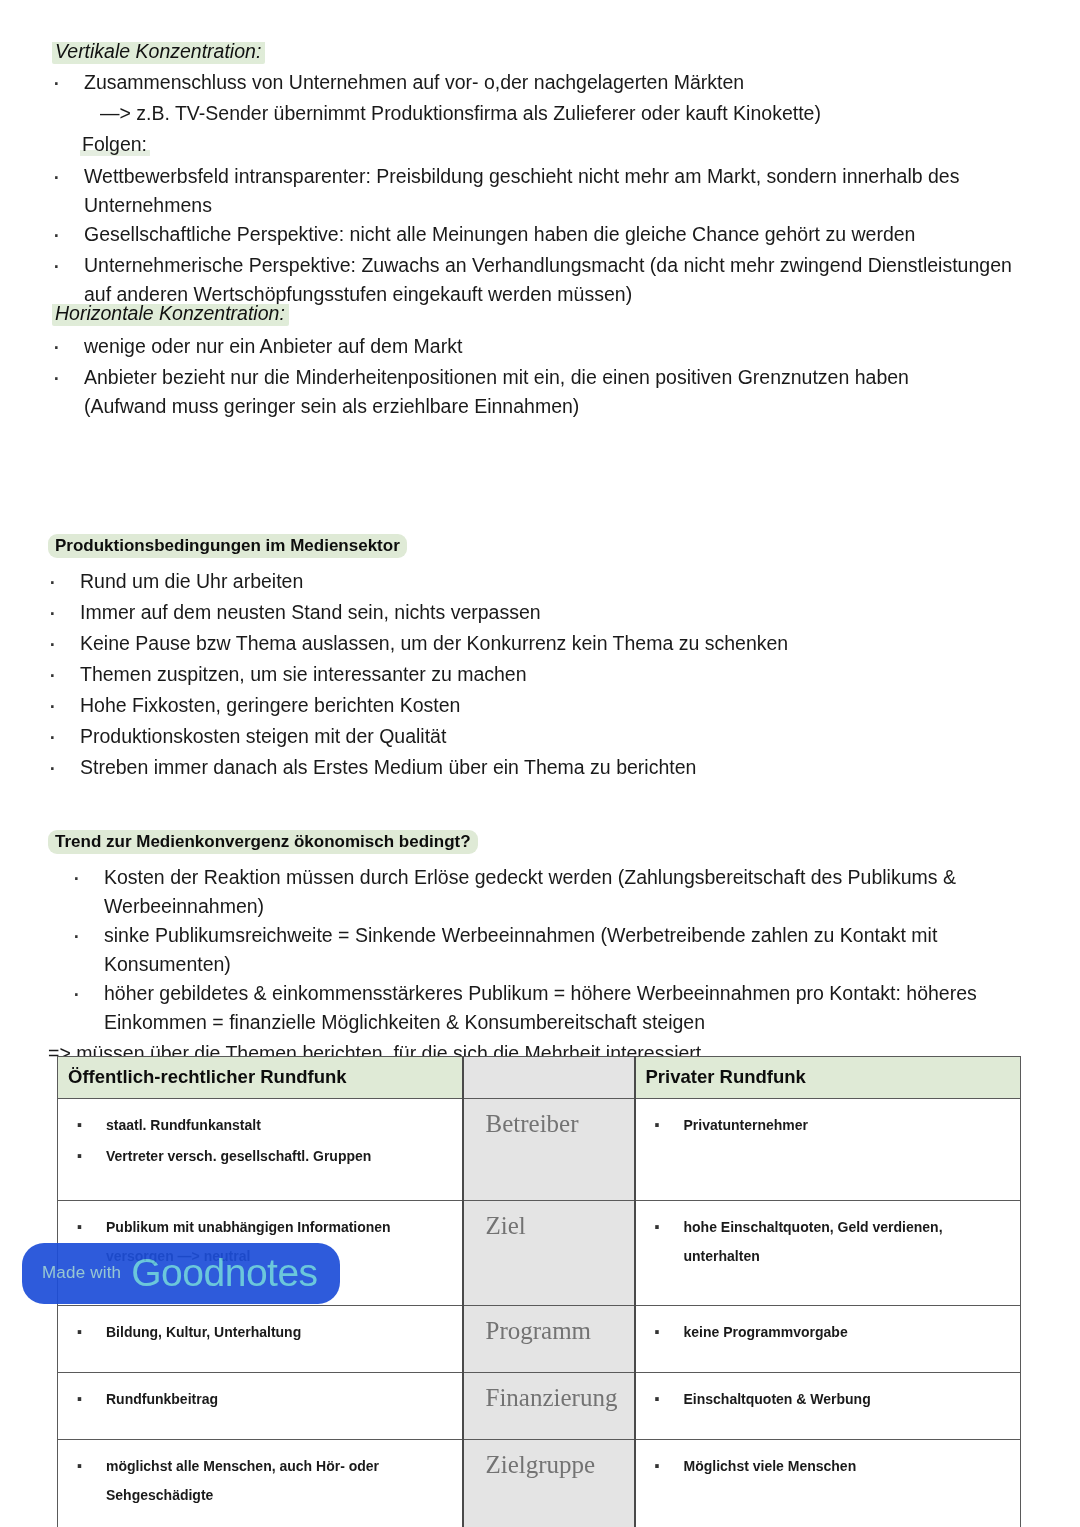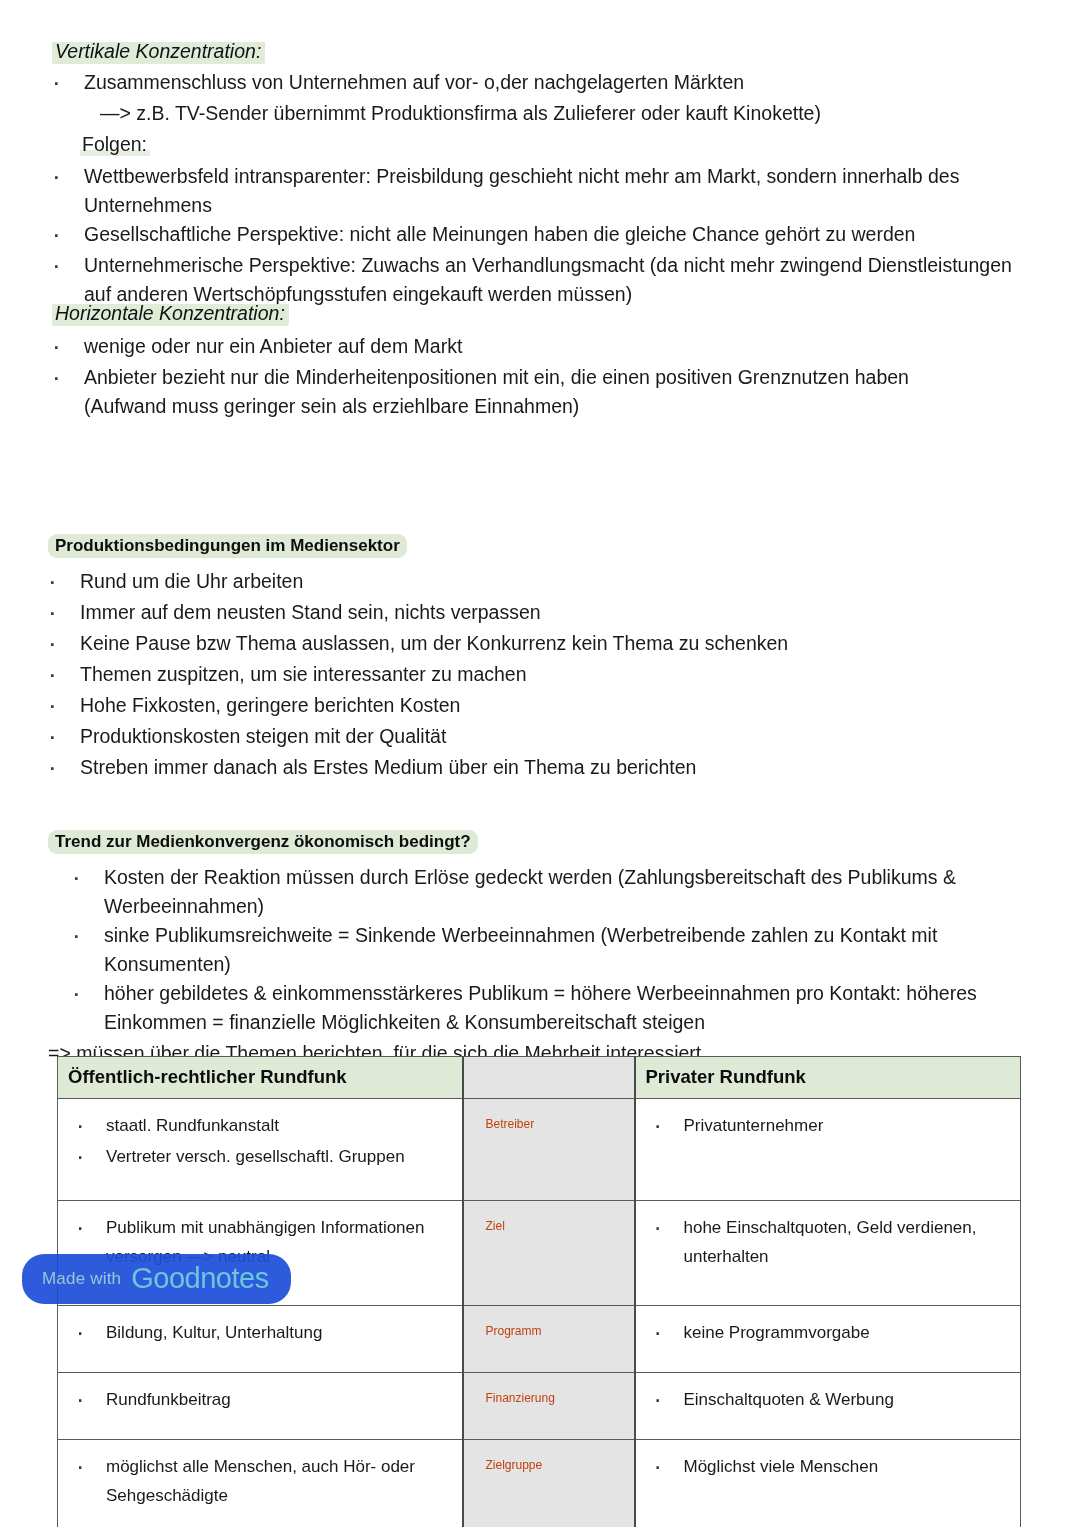--- a/index.html
+++ b/index.html
@@ -110,31 +110,32 @@
   }
   .th-gray {
     background: #e4e4e4;
     border-left: 2.2px solid #4a4a4a !important;
     border-right: 2.2px solid #4a4a4a !important;
   }
   td.col-mid {
     background: #e4e4e4;
     border-left: 2.2px solid #4a4a4a;
     border-right: 2.2px solid #4a4a4a;
-    font-size: 12px;
+    font-size: 25px;
     line-height: 26px;
     padding: 12px 0 12px 22px !important;
-    color: #c2410c;
+    color: #737373;
+    font-family: Liberation Serif, serif;
   }
   td.col-side {
     background: #ffffff;
     padding: 12px 12px 14px 0 !important;
   }
   .cell-list { list-style: none; margin: 0; padding: 0; }
-  .cell-list li { font-size: 17px; line-height: 29px; color: #1a1a1a; }
+  .cell-list li { font-size: 14px; line-height: 29px; color: #1a1a1a; font-weight: bold; }
   .cell-row { display: flex; align-items: flex-start; }
   .cell-dot { flex: 0 0 30px; width: 30px; font-size: 18.5px; line-height: 29px; color: #333; }
   .cell-dot::before { content: "\00B7"; font-size: 25px; }
   .cell-txt { flex: 1 1 auto; }
   .cell-pad-left { padding-left: 18px; }
 
   
   .watermark {
     position: absolute;
     left: 22px;
@@ -147,21 +148,21 @@
     opacity: 0.92;
   }
   .wm-made {
     font-size: 17px;
     color: #8fc3cf;
     letter-spacing: 0.2px;
     margin-right: 10px;
     font-weight: 500;
   }
   .wm-brand {
-    font-size: 29px;
+    font-size: 39px;
     color: #5fc3d8;
     letter-spacing: -0.5px;
     font-weight: 400;
   }
 </style>
 </head>
 <body>
 
 <div class="page">
 

